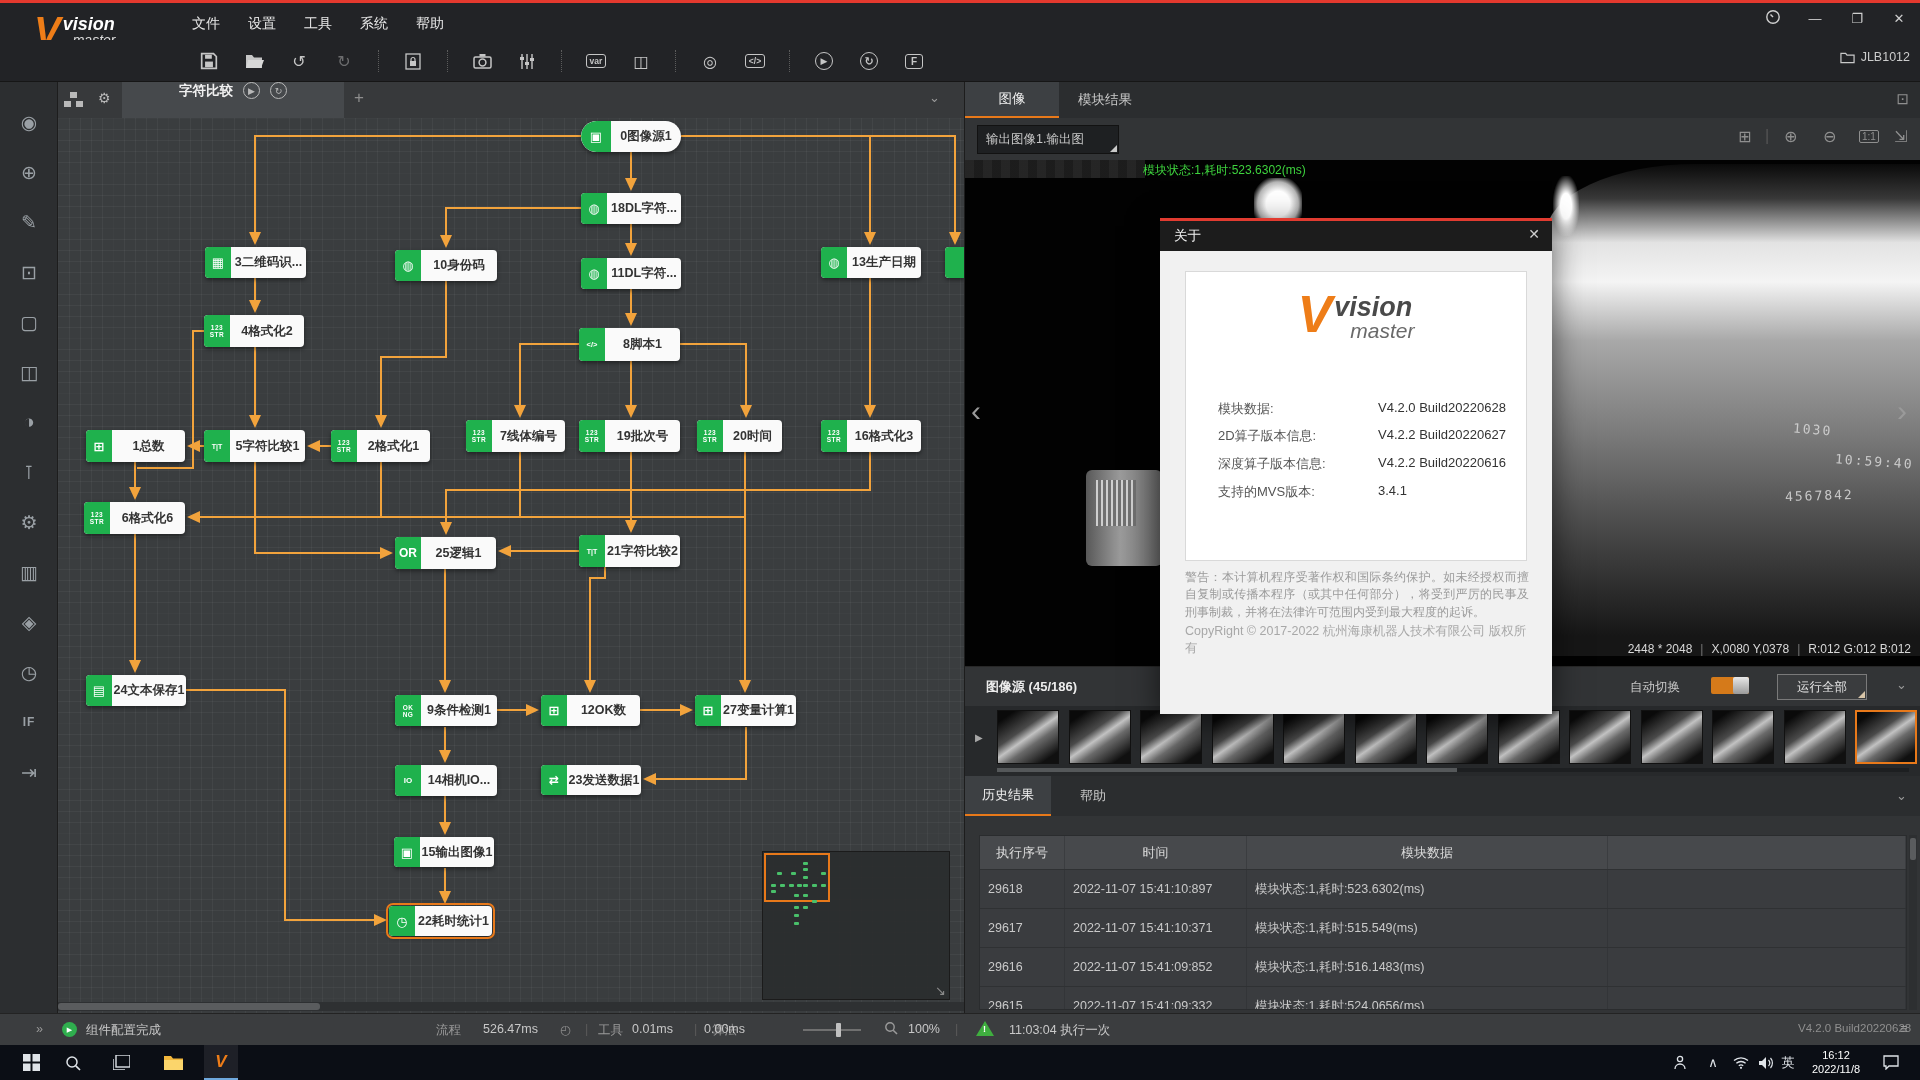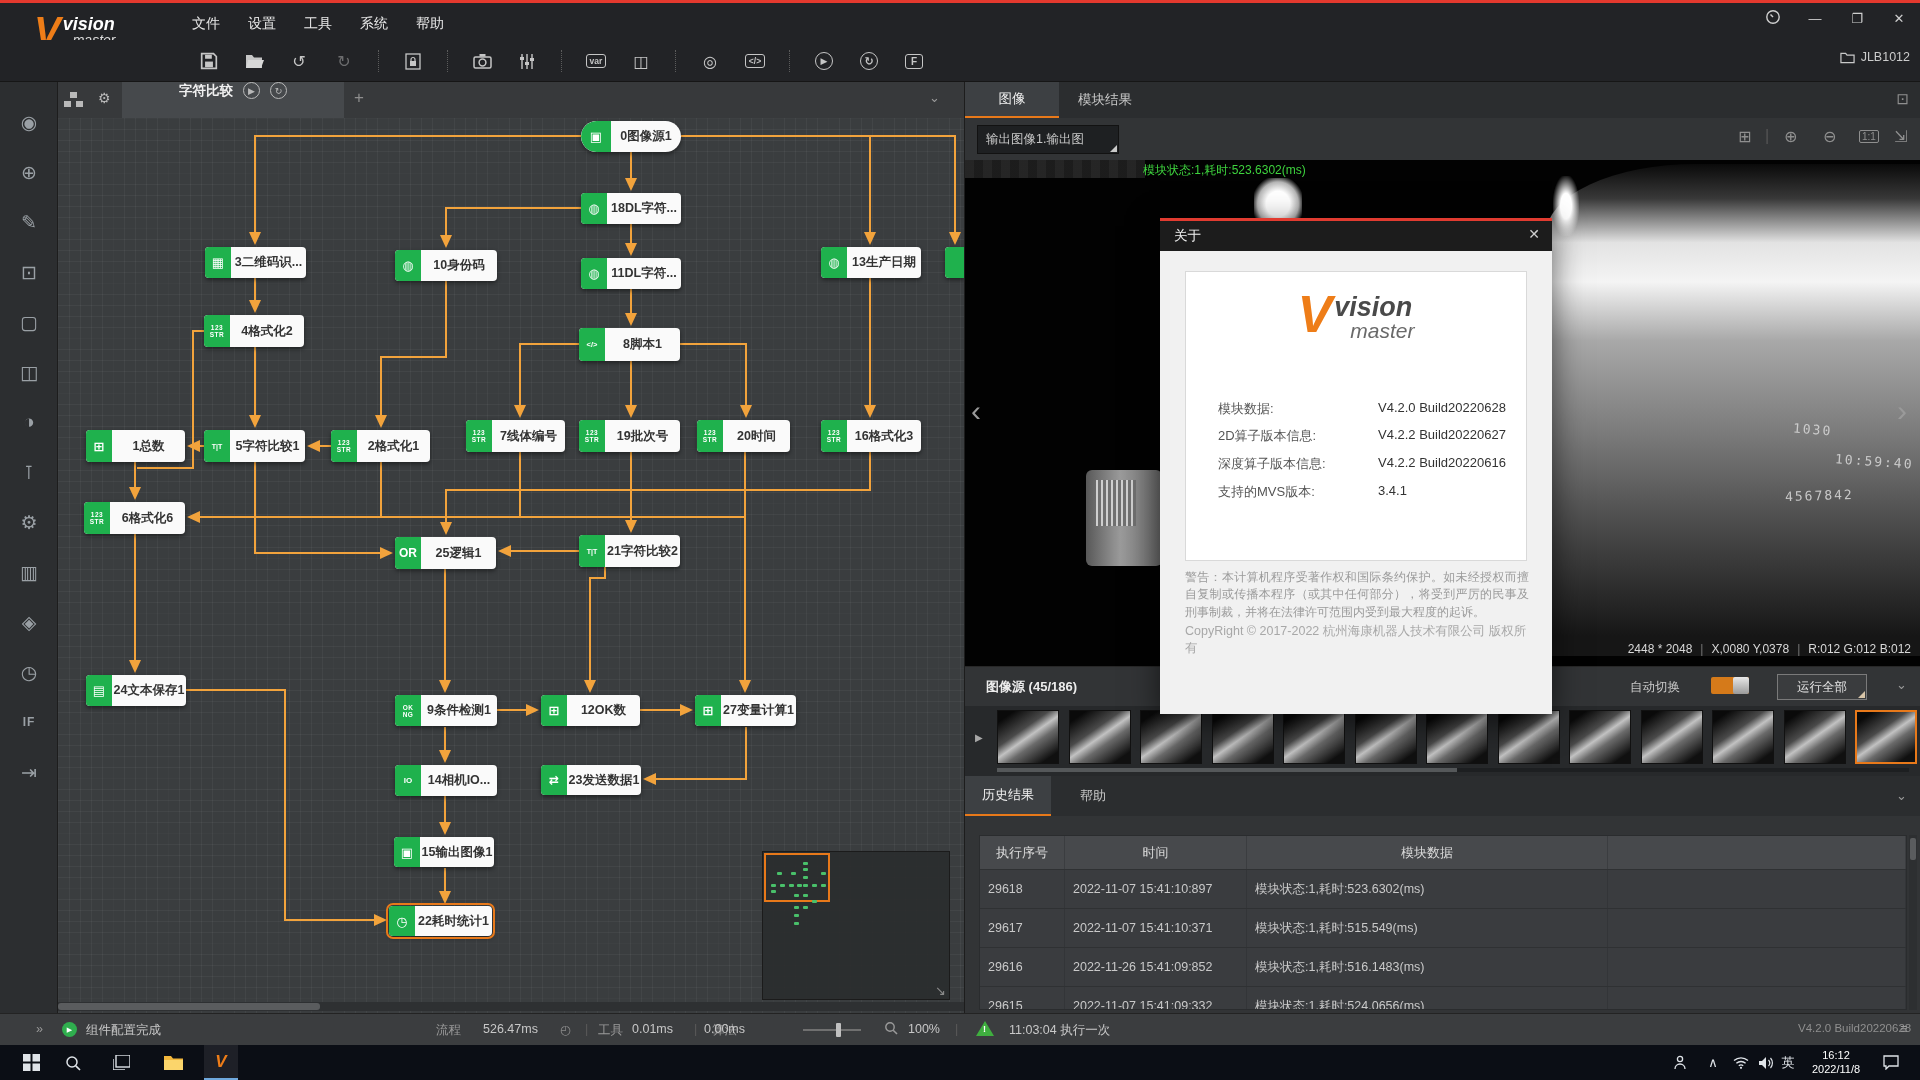--- a/index.html
+++ b/index.html
@@ -394,21 +394,21 @@
           </span>
           <span class="nlabel">7线体编号</span>
         </div>
         <div class="fnode" style="left: 521px; top: 302px; width: 101px; height: 32px;">
           <span class="nicon stack">
             <span>123</span>
             <span>STR</span>
           </span>
           <span class="nlabel">19批次号</span>
         </div>
-        <div class="fnode" style="left: 639px; top: 302px; width: 93px; height: 32px;">
+        <div class="fnode" style="left: 639px; top: 302px; width: 85px; height: 32px;">
           <span class="nicon stack">
             <span>123</span>
             <span>STR</span>
           </span>
           <span class="nlabel">20时间</span>
         </div>
         <div class="fnode" style="left: 763px; top: 302px; width: 100px; height: 32px;">
           <span class="nicon stack">
             <span>123</span>
             <span>STR</span>
@@ -613,21 +613,21 @@
           <span class="td" style="width: 298px;"></span>
         </div>
         <div class="trow tdata">
           <span class="td" style="width: 85px;">29617</span>
           <span class="td" style="width: 182px;">2022-11-07 15:41:10:371</span>
           <span class="td" style="width: 361px;">模块状态:1,耗时:515.549(ms)</span>
           <span class="td" style="width: 298px;"></span>
         </div>
         <div class="trow tdata">
           <span class="td" style="width: 85px;">29616</span>
-          <span class="td" style="width: 182px;">2022-11-26 15:41:09:852</span>
+          <span class="td" style="width: 182px;">2022-11-07 15:41:09:852</span>
           <span class="td" style="width: 361px;">模块状态:1,耗时:516.1483(ms)</span>
           <span class="td" style="width: 298px;"></span>
         </div>
         <div class="trow tdata">
           <span class="td" style="width: 85px;">29615</span>
           <span class="td" style="width: 182px;">2022-11-07 15:41:09:332</span>
           <span class="td" style="width: 361px;">模块状态:1,耗时:524.0656(ms)</span>
           <span class="td" style="width: 298px;"></span>
         </div>
       </div>

